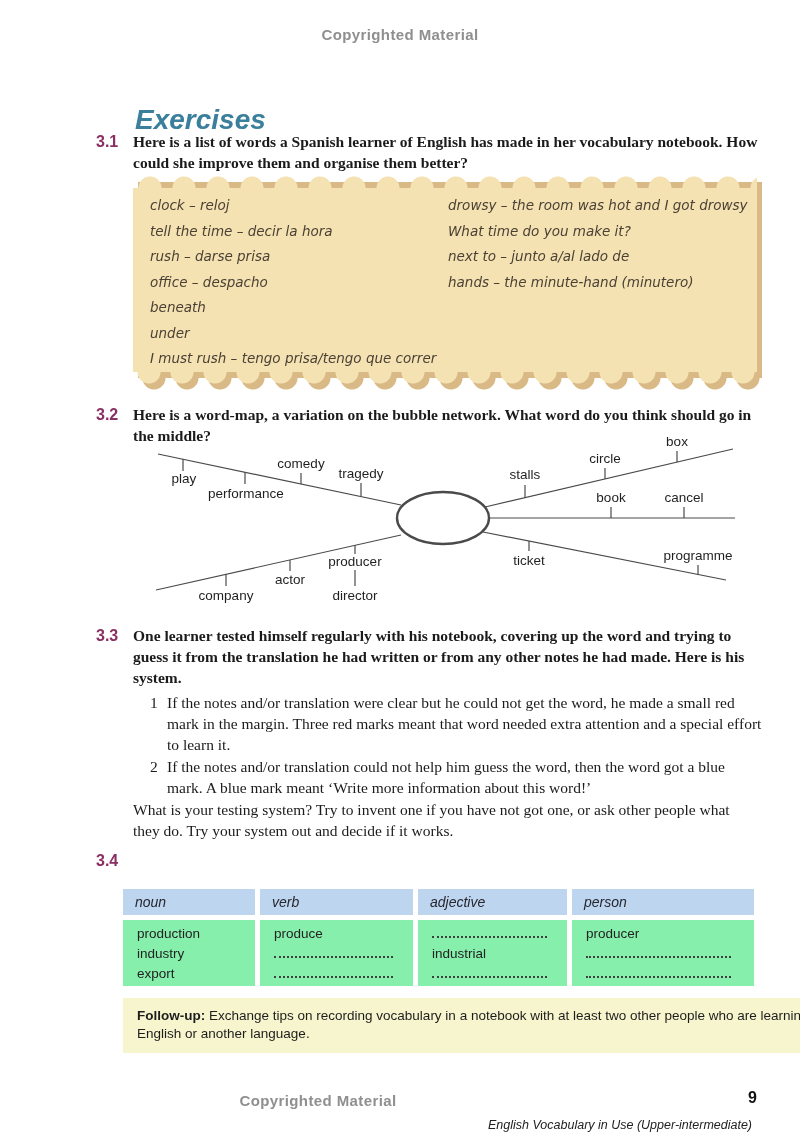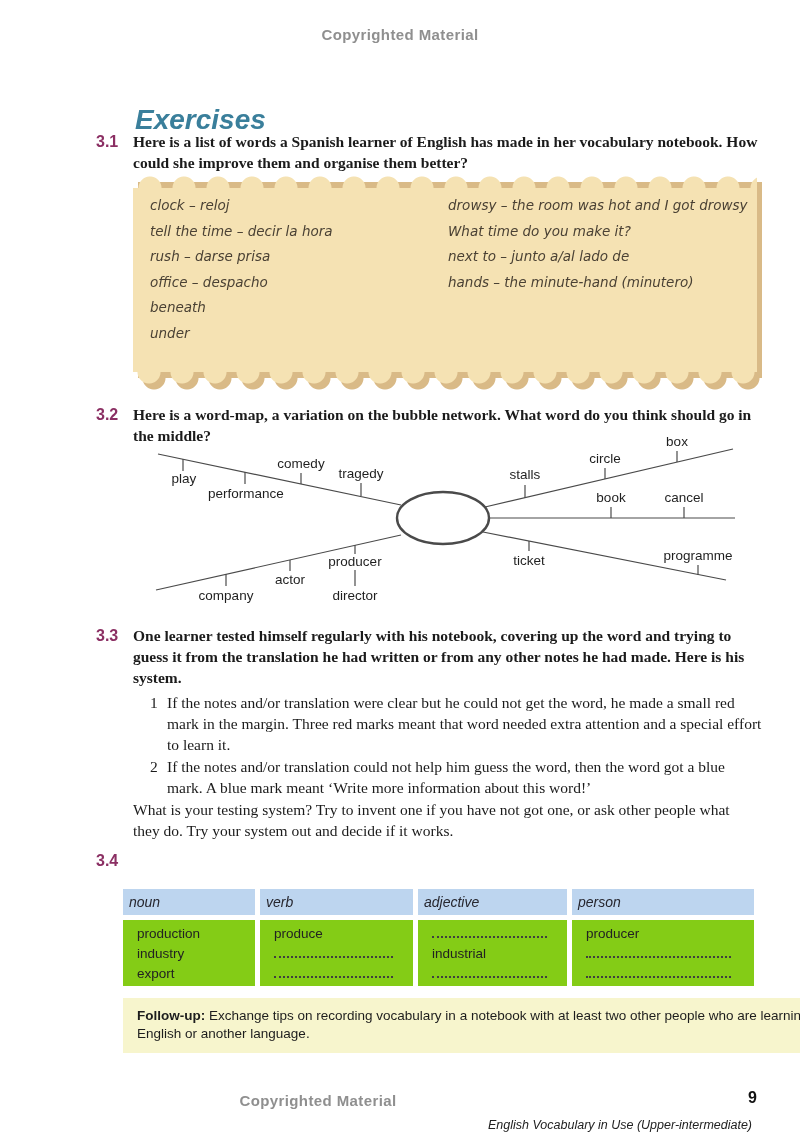--- a/index.html
+++ b/index.html
@@ -42,24 +42,24 @@
   
   .list-item{position:absolute;left:150px;width:612px;font-size:15.5px;line-height:21px;}
   .list-item .n{position:absolute;left:0;top:0;}
   .list-item .t{display:block;margin-left:17px;}
   .closing{position:absolute;left:133px;width:612px;font-size:15.5px;line-height:21px;}
 
   
   .wtable{position:absolute;left:123px;top:889px;width:634px;
           font-family:"Liberation Sans",sans-serif;}
   .trow{display:grid;grid-template-columns:132px 153px 149px 182px;column-gap:5px;}
-  .th{background:#bdd5ef;height:26px;line-height:26px;padding-left:6px;
+  .th{background:#bdd5ef;height:26px;line-height:26px;padding-left:12px;
       font-style:italic;font-size:14px;color:#26262e;box-sizing:border-box;}
   .tbody{margin-top:5px;}
-  .tcol{background:#84cc16;height:66px;padding:4px 10px 0 14px;box-sizing:border-box;
+  .tcol{background:#86efac;height:66px;padding:4px 10px 0 14px;box-sizing:border-box;
         font-size:13.5px;color:#222;}
   .tline{height:20px;line-height:20px;}
   .dotline{display:inline-block;width:92%;height:12px;border-bottom:2px dotted #3f3f3f;}
 
   
   .followup{position:absolute;left:123px;top:998px;width:721px;box-sizing:border-box;
             background:#f7f5cd;padding:9px 16px 10px 14px;
             font-family:"Liberation Sans",sans-serif;font-size:13.5px;line-height:18px;color:#1d1d1d;}
   .followup b{font-weight:700;}
 
@@ -91,20 +91,21 @@
     <div class="paper">
       <div class="p-top"></div>
       <div class="p-body">
         <div class="hand-col hand-left">
           <div class="hand-line">clock – reloj</div>
           <div class="hand-line">tell the time – decir la hora</div>
           <div class="hand-line">rush – darse prisa</div>
           <div class="hand-line">office – despacho</div>
           <div class="hand-line">beneath</div>
           <div class="hand-line">under</div>
+          <div class="hand-line">I must rush – tengo prisa/tengo que correr</div>
         </div>
         <div class="hand-col hand-right">
           <div class="hand-line">drowsy – the room was hot and I got drowsy</div>
           <div class="hand-line">What time do you make it?</div>
           <div class="hand-line">next to – junto a/al lado de</div>
           <div class="hand-line">hands – the minute-hand (minutero)</div>
         </div>
       </div>
       <div class="p-bottom"></div>
     </div>

